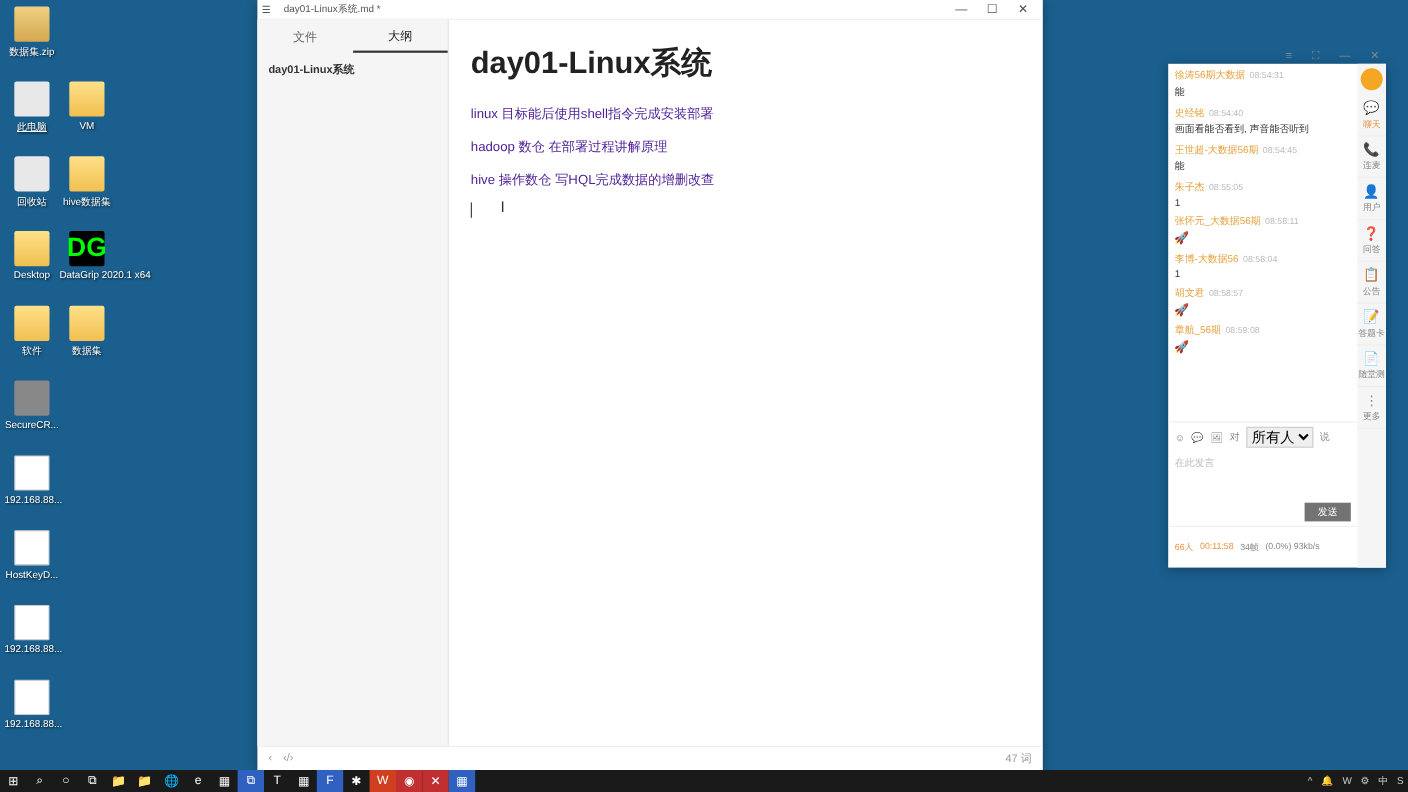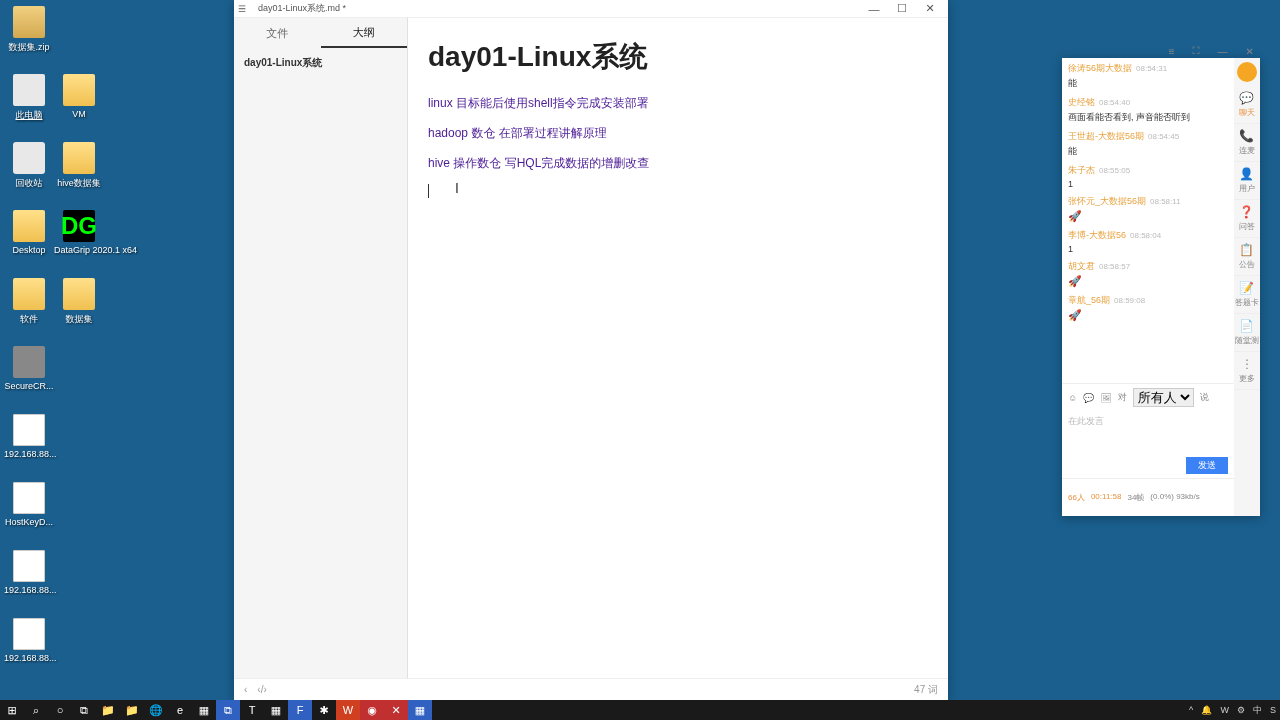--- a/index.html
+++ b/index.html
@@ -46,21 +46,21 @@
 .chat-list { flex: 1; overflow: hidden; padding: 4px 6px; }
 .chat-msg { margin-bottom: 6px; }
 .chat-msg .name { color: #e8a23f; font-size: 9px; }
 .chat-msg .time { color: #bbb; font-size: 8px; margin-left: 4px; }
 .chat-msg .body { color: #333; font-size: 9px; margin-top: 2px; }
 .rocket { font-size: 11px; }
 .chat-input-bar { border-top: 1px solid #eee; padding: 4px 6px; display: flex; align-items: center; gap: 6px; color: #888; }
 .chat-input-bar select { font-size: 13px; border: 1px solid #ccc; }
 .chat-textarea { height: 44px; padding: 4px 6px; color: #bbb; font-size: 9px; }
 .chat-send { display: flex; justify-content: flex-end; padding: 2px 6px 4px; }
-.chat-send button { background: #3b82f6; border: none; color: #fff; font-size: 9px; padding: 2px 12px; cursor: pointer; }
+.chat-send button { background: #737373; border: none; color: #fff; font-size: 9px; padding: 2px 12px; cursor: pointer; }
 .chat-status { border-top: 1px solid #eee; padding: 13px 6px; font-size: 8px; color: #888; display: flex; gap: 6px; }
 .chat-status .cnt { color: #e8923f; }
 .chat-status .tm { color: #e8923f; }
 .chat-side { width: 26px; background: #f5f5f5; display: flex; flex-direction: column; }
 .side-item { height: 38px; display: flex; flex-direction: column; align-items: center; justify-content: center; font-size: 8px; color: #888; cursor: pointer; border-bottom: 1px solid #eee; }
 .side-item.active { color: #e8923f; }
 .side-item .si-ico { font-size: 12px; margin-bottom: 2px; }
 .avatar { width: 20px; height: 20px; border-radius: 50%; background: #f5a623; margin: 4px auto; }
 
 

